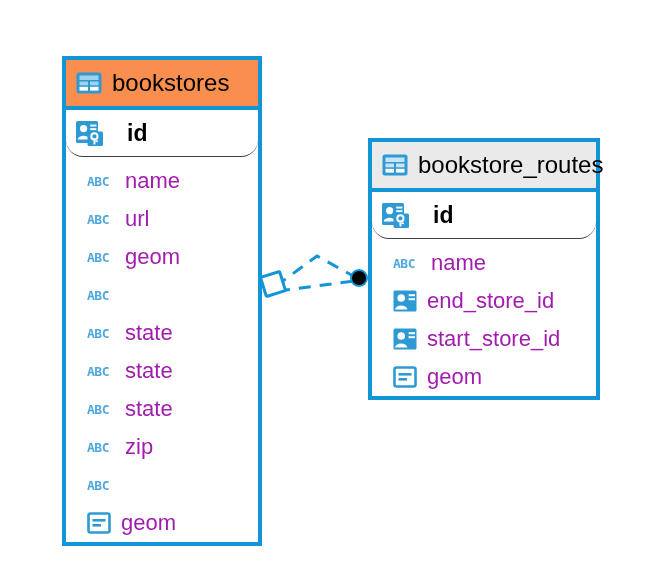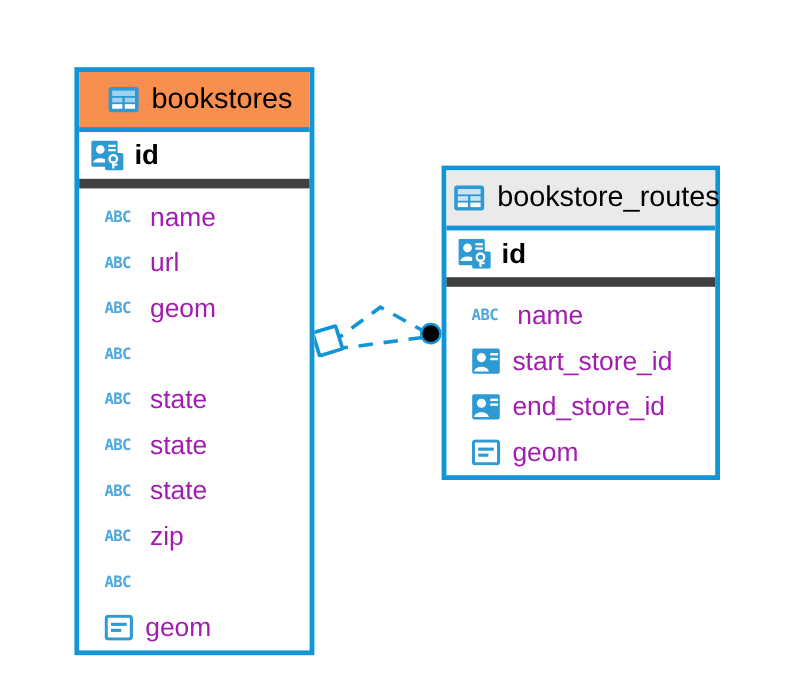--- a/index.html
+++ b/index.html
@@ -32,40 +32,40 @@
     background: #ffffff;
   }
   .entity-header {
     box-sizing: border-box;
     height: 50px;
     display: flex;
     align-items: center;
     padding-left: 10px;
     gap: 10px;
     border-bottom: 4px solid #1195d6;
-    justify-content: center;
   }
   .entity-header.orange { background: #f98f4f; }
   .entity-header.grey   { background: #eaeaea; }
 
   .entity-title {
     font-size: 24px;
     color: #000000;
     line-height: 1;
     white-space: nowrap;
   }
 
   .pk-row {
     box-sizing: border-box;
     height: 47px;
     display: flex;
     align-items: center;
     padding-left: 10px;
-    gap: 9px;
-    border-bottom: 8px solid #404040;
+    gap: 24px;
+    border-bottom: 1px solid #404040;
+    border-radius: 17px;
   }
   .pk-name {
     font-size: 23px;
     font-weight: bold;
     color: #000000;
     line-height: 1;
   }
 
   .field-list { padding: 5px 0 4px 0; margin-left: 11px; }
   .field-row {
@@ -279,34 +279,34 @@
       <div class="field-row">
         <span class="icon">
           <svg width="25" height="22" viewBox="0 0 25 22" xmlns="http://www.w3.org/2000/svg">
             <rect x="0.5" y="0.5" width="23" height="21" rx="1.5" fill="#2e9ad4"></rect>
             <circle cx="8.2" cy="8" r="3.8" fill="#ffffff"></circle>
             <path d="M2 19.5 C3 14.2 13.4 14.2 14.4 19.5 Z" fill="#ffffff"></path>
             <rect x="15.6" y="4.2" width="6.4" height="2" fill="#ffffff"></rect>
             <rect x="15.6" y="8.2" width="6.4" height="2" fill="#ffffff"></rect>
           </svg>
         </span>
-        <span class="field-name">start_store_id</span>
+        <span class="field-name">end_store_id</span>
       </div>
 
       <div class="field-row">
         <span class="icon">
           <svg width="25" height="22" viewBox="0 0 25 22" xmlns="http://www.w3.org/2000/svg">
             <rect x="0.5" y="0.5" width="23" height="21" rx="1.5" fill="#2e9ad4"></rect>
             <circle cx="8.2" cy="8" r="3.8" fill="#ffffff"></circle>
             <path d="M2 19.5 C3 14.2 13.4 14.2 14.4 19.5 Z" fill="#ffffff"></path>
             <rect x="15.6" y="4.2" width="6.4" height="2" fill="#ffffff"></rect>
             <rect x="15.6" y="8.2" width="6.4" height="2" fill="#ffffff"></rect>
           </svg>
         </span>
-        <span class="field-name">end_store_id</span>
+        <span class="field-name">start_store_id</span>
       </div>
 
       <div class="field-row">
         <span class="icon">
           <svg width="25" height="22" viewBox="0 0 25 22" xmlns="http://www.w3.org/2000/svg">
             <rect x="1.5" y="1.5" width="21" height="19" rx="2" fill="#ffffff" stroke="#2e9ad4" stroke-width="2.6"></rect>
             <rect x="5.5" y="7" width="13" height="2.6" fill="#2e9ad4"></rect>
             <rect x="5.5" y="12" width="8.5" height="2.6" fill="#2e9ad4"></rect>
           </svg>
         </span>

